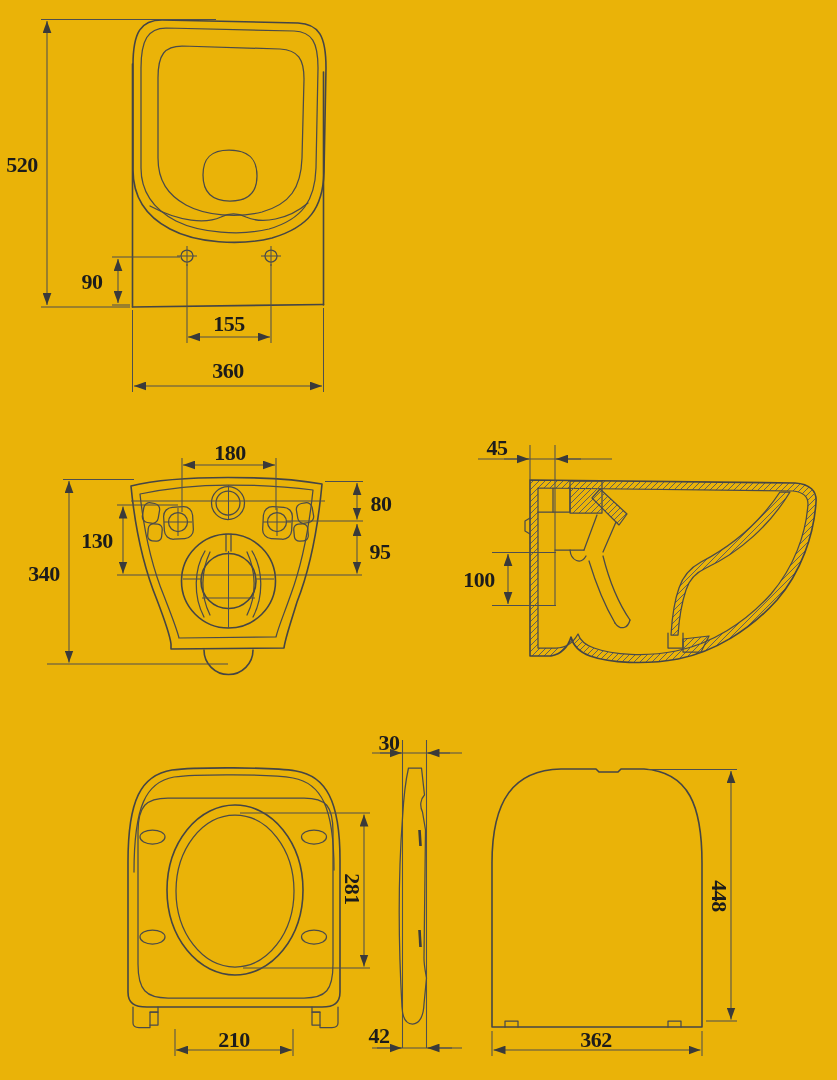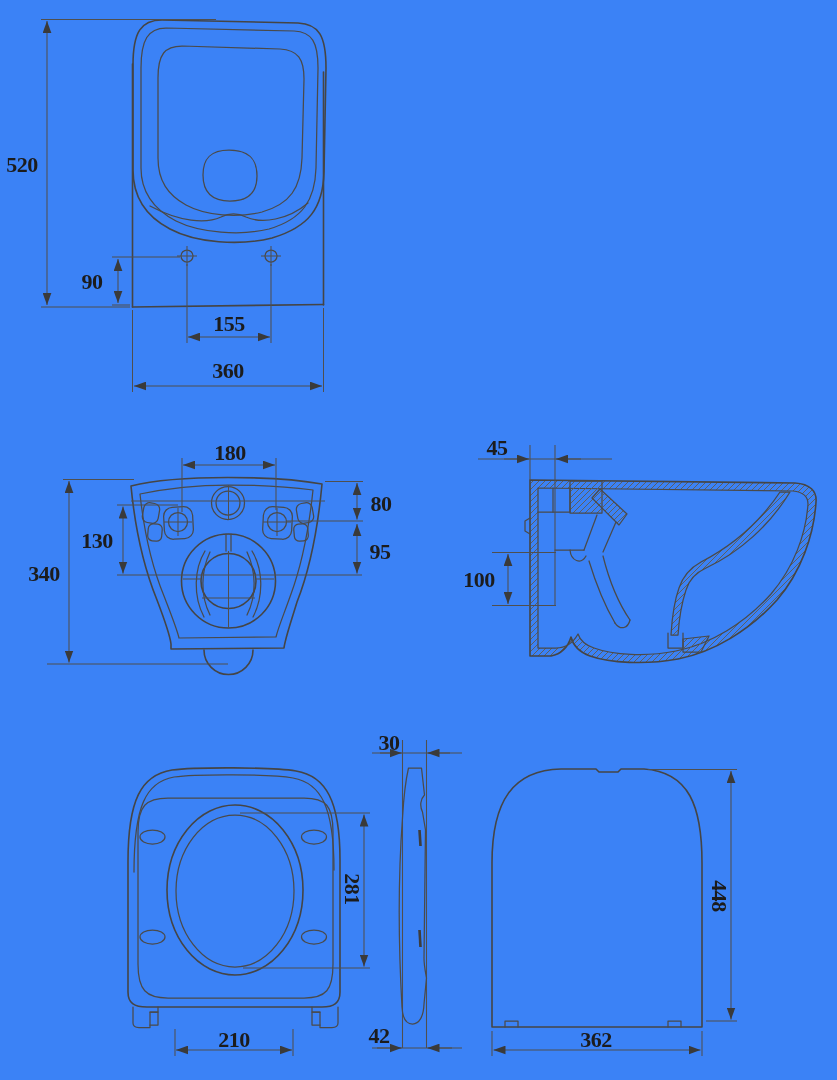--- a/index.html
+++ b/index.html
@@ -1,16 +1,16 @@
 <!DOCTYPE html>
 <html><head>
 <meta charset="utf-8">
 <style>
   html,body{margin:0;padding:0;background:#fff;}
-  .page{position:relative;width:837px;height:1080px;background:#3b82f6;overflow:hidden;
+  .page{position:relative;width:837px;height:1080px;background:#eab308;overflow:hidden;
         font-family:"Liberation Serif",serif;}
   svg{display:block;}
   .b  {stroke:#454545;stroke-width:1.6;fill:none;stroke-linejoin:round;stroke-linecap:round;}
   .b2 {stroke:#4a4a4a;stroke-width:1.25;fill:none;stroke-linejoin:round;stroke-linecap:round;}
   .d  {stroke:#4f4f4f;stroke-width:1.05;fill:none;}
   .hf {fill:url(#hatch);stroke:none;}
   .tick{stroke:#3d3d3d;stroke-width:2.6;fill:none;}
   .lbl{font-family:"Liberation Serif",serif;font-weight:700;font-size:22px;fill:#1c1c1c;
        text-anchor:middle;dominant-baseline:central;letter-spacing:-0.5px;}
 </style>

